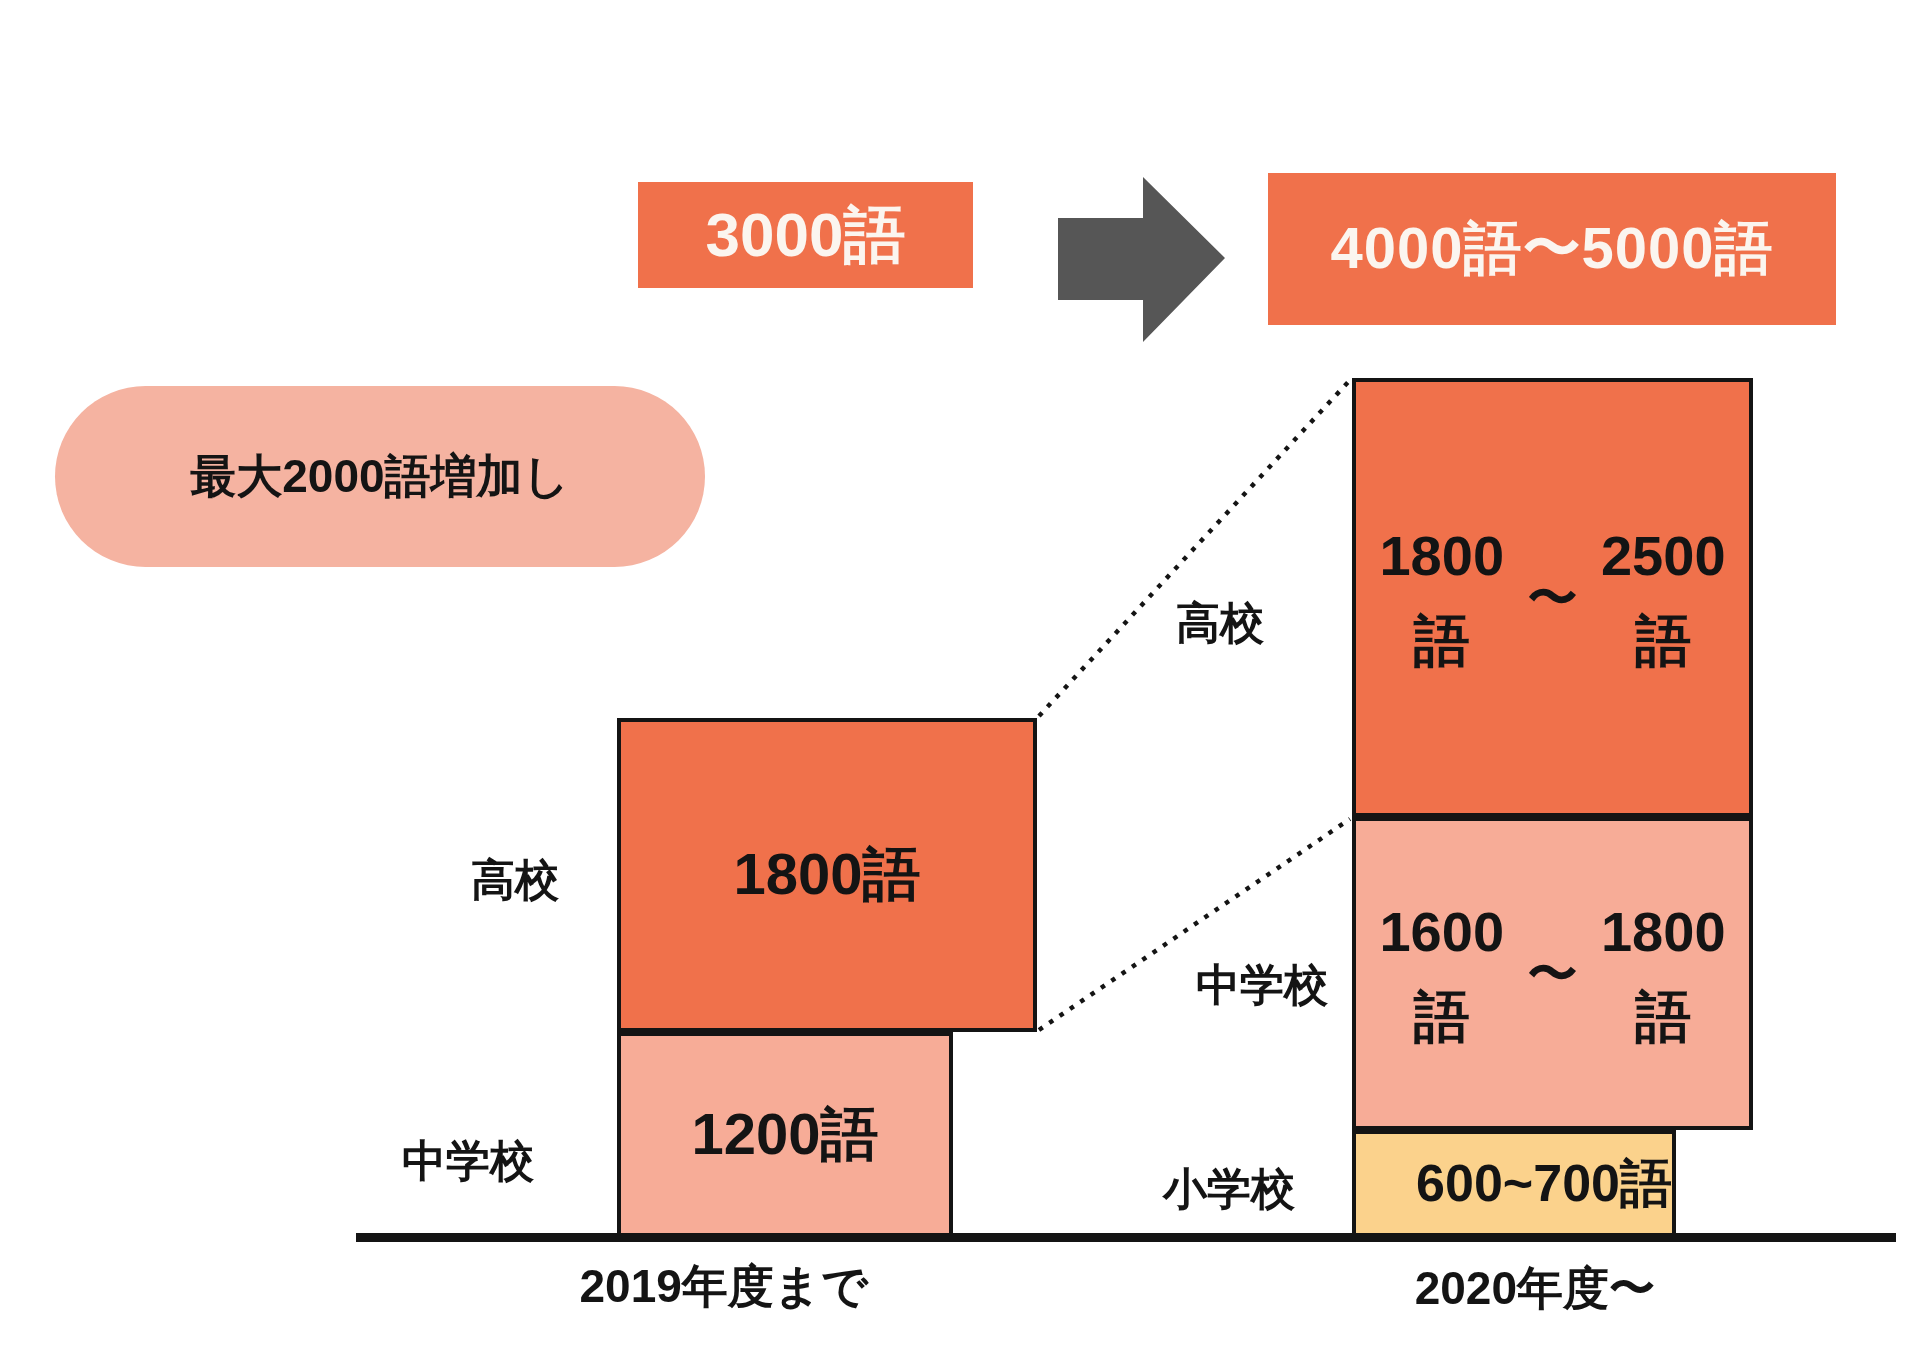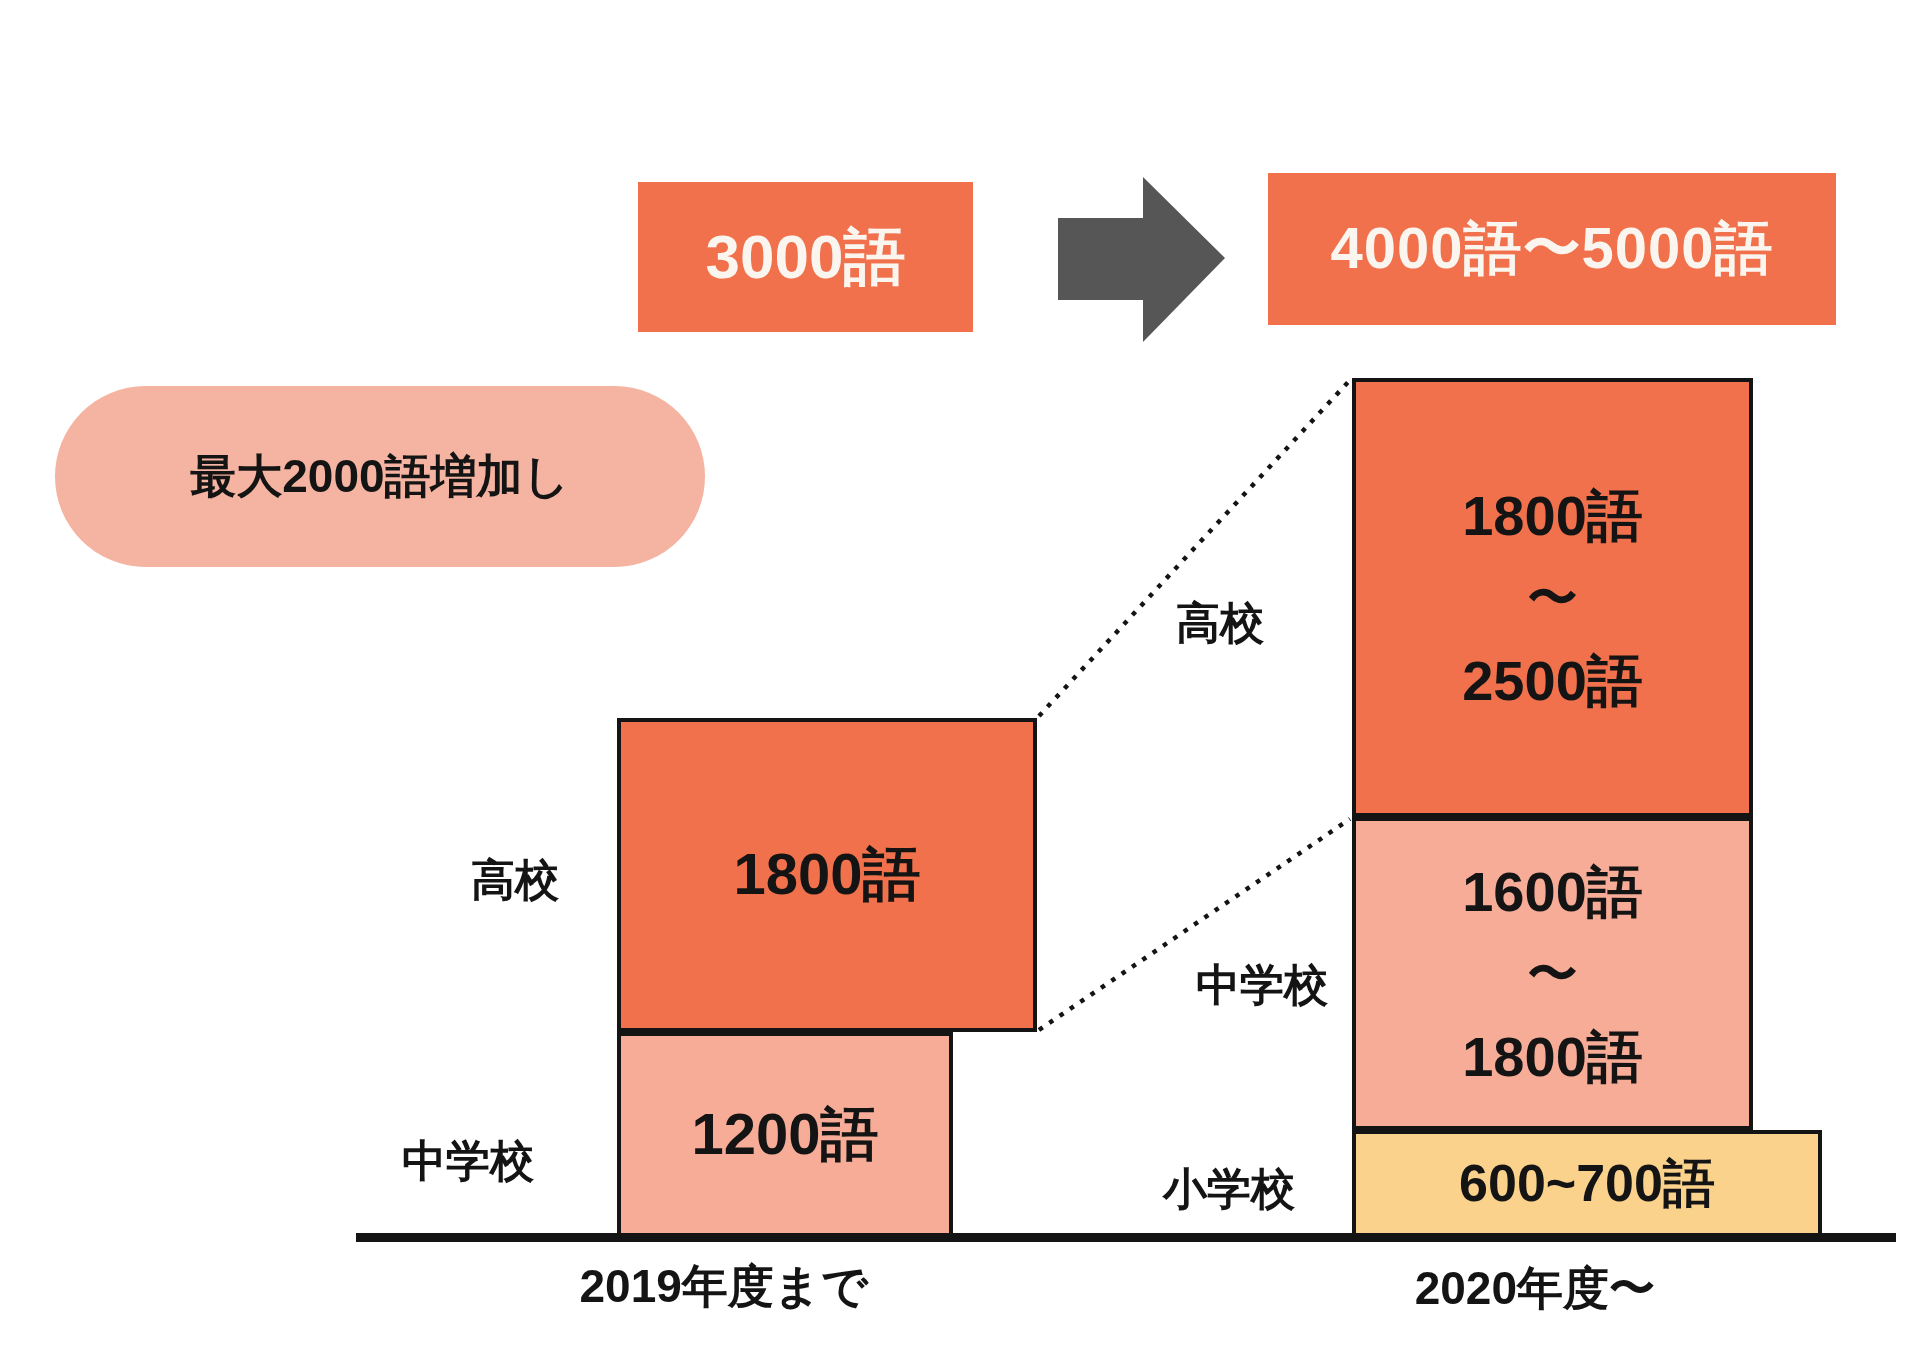--- a/index.html
+++ b/index.html
@@ -6,40 +6,40 @@
     --orange:#F0714B; --salmon:#F7AC97; --pink:#F5B3A1;
     --yellow:#FBD28C; --gray:#565656; --ink:#141414; --paper:#FFFFFF; --cream:#FBF5EF;
   }
   *{margin:0;padding:0;box-sizing:border-box;}
   html,body{width:1909px;height:1350px;background:var(--paper);overflow:hidden;}
   body{font-family:"Liberation Sans","DejaVu Sans",sans-serif;color:var(--ink);position:relative;}
   .abs{position:absolute;}
   .center{display:flex;align-items:center;justify-content:center;text-align:center;}
 
   .total-box{background:var(--orange);color:var(--cream);font-weight:700;}
-  .box-before{left:638px;top:182px;width:335px;height:150px;font-size:62px;}
+  .box-before{left:638px;top:182px;width:335px;height:106px;font-size:62px;}
   .box-after{left:1268px;top:173px;width:568px;height:152px;font-size:58px;letter-spacing:1px;}
 
   .arrow-wrap{left:1050px;top:170px;width:185px;height:180px;}
 
   .callout{left:55px;top:386px;width:650px;height:181px;border-radius:128px;background:var(--pink);
            flex-direction:column;font-size:46px;font-weight:700;line-height:1.5;}
 
-  .seg{border:4px solid var(--ink);flex-direction:column;}
+  .seg{border:4px solid var(--ink);flex-direction:row;}
   .seg .val{font-size:58px;font-weight:600;}
   
   .lseg1{left:617px;top:718px;width:420px;height:314px;background:var(--orange);}
   .lseg2{left:617px;top:1032px;width:336px;height:205px;background:var(--salmon);}
   
   .rseg{line-height:85px;}
   .rseg .val{font-size:56px;}
   .rseg .tilde{font-size:50px;font-weight:600;line-height:80px;}
   .rseg1{left:1352px;top:378px;width:401px;height:439px;background:var(--orange);}
   .rseg2{left:1352px;top:817px;width:401px;height:313px;background:var(--salmon);}
-  .rseg3{left:1352px;top:1130px;width:470px;height:107px;background:var(--yellow);}
+  .rseg3{left:1352px;top:1130px;width:324px;height:107px;background:var(--yellow);justify-content:flex-end;}
   .rseg3 .val{font-size:52px;}
 
   .school{font-size:44px;font-weight:600;width:260px;text-align:center;}
   .lab-hs-l{left:385px;top:851px;}
   .lab-jhs-l{left:338px;top:1132px;}
   .lab-hs-r{left:1090px;top:594px;}
   .lab-jhs-r{left:1132px;top:956px;}
   .lab-es-r{left:1099px;top:1160px;}
 
   .baseline{left:356px;top:1233px;width:1540px;height:9px;background:var(--ink);}

